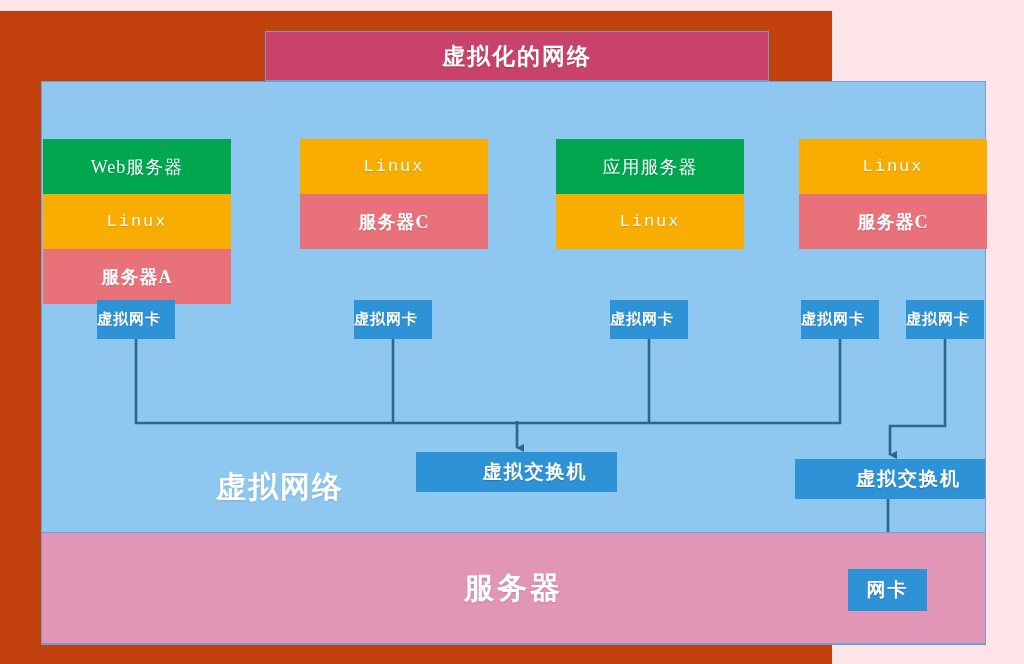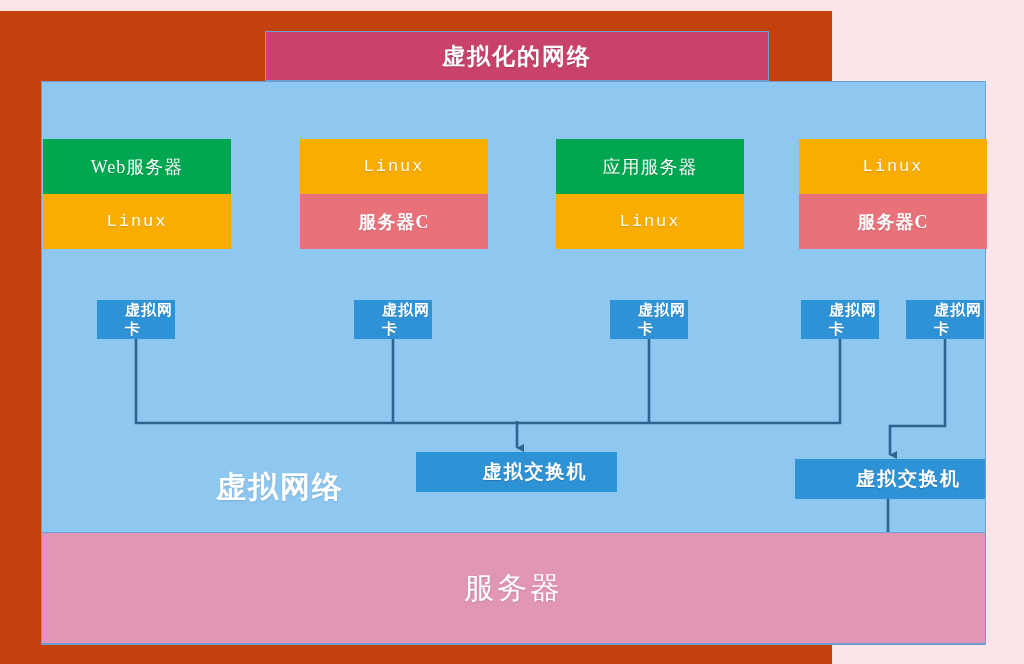--- a/index.html
+++ b/index.html
@@ -91,21 +91,20 @@
   .nic {
     top: 289px;
     width: 78px; height: 39px;
     background: #2e92d6;
     display: flex; align-items: center; justify-content: flex-start;
     color: #ffffff;
     font-size: 15px;
     font-weight: bold;
     letter-spacing: 1px;
     text-shadow: 0 1px 1px rgba(0,0,0,0.15);
-    padding-left: 28px;
   }
 
   
   .switch {
     background: #2e92d6;
     display: flex; align-items: center; justify-content: center;
     color: #ffffff;
     font-size: 19px;
     font-weight: bold;
     letter-spacing: 2px;
@@ -119,21 +118,21 @@
   #server-bar {
     left: 41px; top: 521px;
     width: 945px; height: 112px;
     background: #e096b4;
     border: 1px solid #6f9fd0;
     display: flex; align-items: center; justify-content: center;
   }
   #server-bar-label {
     color: #ffffff;
     font-size: 30px;
-    font-weight: normal;
+    font-weight: bold;
     letter-spacing: 3px;
     text-shadow: 0 1px 2px rgba(0,0,0,0.12);
   }
   #phys-nic {
     left: 848px; top: 558px;
     width: 79px; height: 42px;
     background: #2e92d6;
     display: flex; align-items: center; justify-content: center;
     color: #ffffff;
     font-size: 19px;
@@ -162,20 +161,23 @@
   <div class="abs" id="vnet-label">
     <span>虚拟网络</span>
   </div>
 
   <div class="abs stack" style="left:43px;">
     <div class="layer layer-role">
       <span>Web服务器</span>
     </div>
     <div class="layer layer-os">
       <span>Linux</span>
+    </div>
+    <div class="layer layer-host">
+      <span>服务器A</span>
     </div>
   </div>
 
   <div class="abs stack" style="left:300px;">
     <div class="layer layer-os">
       <span>Linux</span>
     </div>
     <div class="layer layer-host">
       <span>服务器C</span>
     </div>
@@ -242,14 +244,17 @@
   <div class="abs switch" id="switch-1">
     <span>虚拟交换机</span>
   </div>
   <div class="abs switch" id="switch-2">
     <span>虚拟交换机</span>
   </div>
 
   <div class="abs" id="server-bar">
     <span id="server-bar-label">服务器</span>
   </div>
+  <div class="abs" id="phys-nic">
+    <span>网卡</span>
+  </div>
 
 </div>
 
 </body></html>

